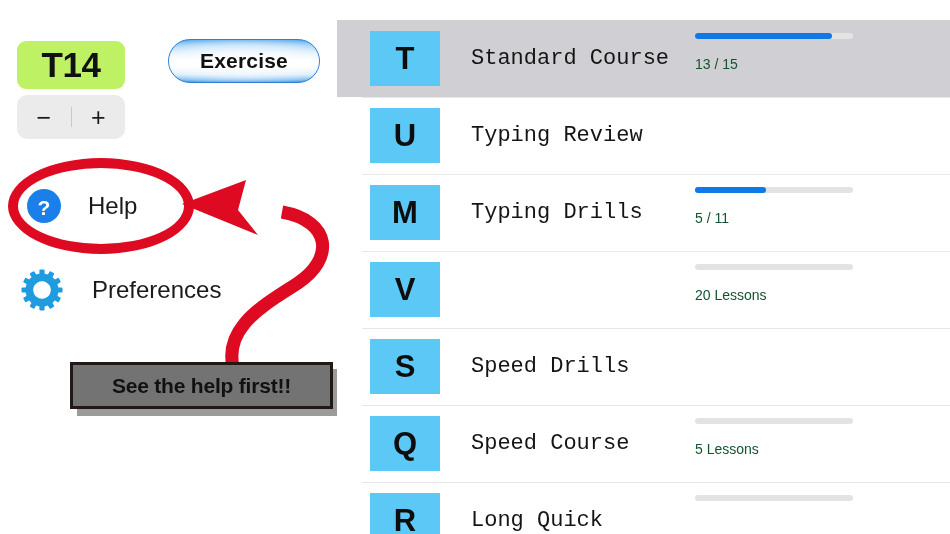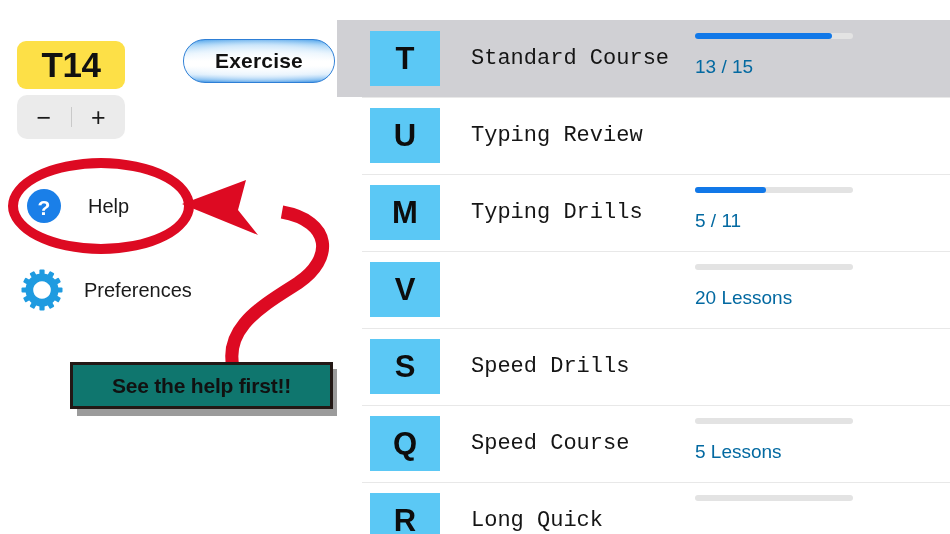--- a/index.html
+++ b/index.html
@@ -30,21 +30,21 @@
     height: 534px;
     background: #ffffff;
   }
 
   #level-badge {
     position: absolute;
     left: 17px;
     top: 41px;
     width: 108px;
     height: 48px;
-    background: #fde047;
+    background: #bef264;
     border-radius: 9px;
     display: flex;
     align-items: center;
     justify-content: center;
     font-size: 35px;
     font-weight: bold;
     color: #111111;
     letter-spacing: -0.5px;
   }
 
@@ -73,21 +73,21 @@
   }
   #stepper-divider {
     width: 1px;
     height: 20px;
     background: #c9c9c9;
     flex: 0 0 1px;
   }
 
   #exercise-button {
     position: absolute;
-    left: 183px;
+    left: 168px;
     top: 39px;
     width: 152px;
     height: 44px;
     border-radius: 22px;
     border: 1.6px solid #2e7fd6;
     box-sizing: border-box;
     background:
       linear-gradient(to bottom,
         #4fa3ea 0%,
         #8fc8f5 12%,
@@ -136,24 +136,24 @@
   .menu-icon {
     width: 44px;
     height: 44px;
     display: flex;
     align-items: center;
     justify-content: center;
     flex: 0 0 44px;
   }
   .menu-label {
     margin-left: 22px;
-    font-size: 20px;
+    font-size: 24px;
     color: #1a1a1a;
   }
-  #menu-prefs .menu-label { margin-left: 20px; }
+  #menu-prefs .menu-label { margin-left: 28px; }
 
   
   #help-annotation-ellipse {
     position: absolute;
     left: 8px;
     top: 158px;
     width: 186px;
     height: 96px;
     border: 10px solid #dd0a22;
     border-radius: 50%;
@@ -186,21 +186,21 @@
     width: 263px;
     height: 47px;
     background: #9b9b9b;
   }
   #callout-box {
     position: absolute;
     left: 0; top: 0;
     width: 263px;
     height: 47px;
     box-sizing: border-box;
-    background: #0f766e;
+    background: #737373;
     border: 3px solid #231815;
     display: flex;
     align-items: center;
     justify-content: center;
   }
   #callout-text {
     font-size: 21px;
     font-weight: bold;
     color: #111111;
     letter-spacing: -0.2px;
@@ -276,22 +276,22 @@
     border-radius: 3px;
     background: #e3e3e3;
   }
   .progress-fill {
     height: 6px;
     border-radius: 3px;
     background: #1178e8;
   }
   .progress-caption {
     margin-top: 17px;
-    font-size: 19px;
-    color: #0369a1;
+    font-size: 14px;
+    color: #14532d;
     white-space: nowrap;
   }
   
 </style>
 </head>
 <body>
 
 <div id="root">
 
   <div id="left-panel">

